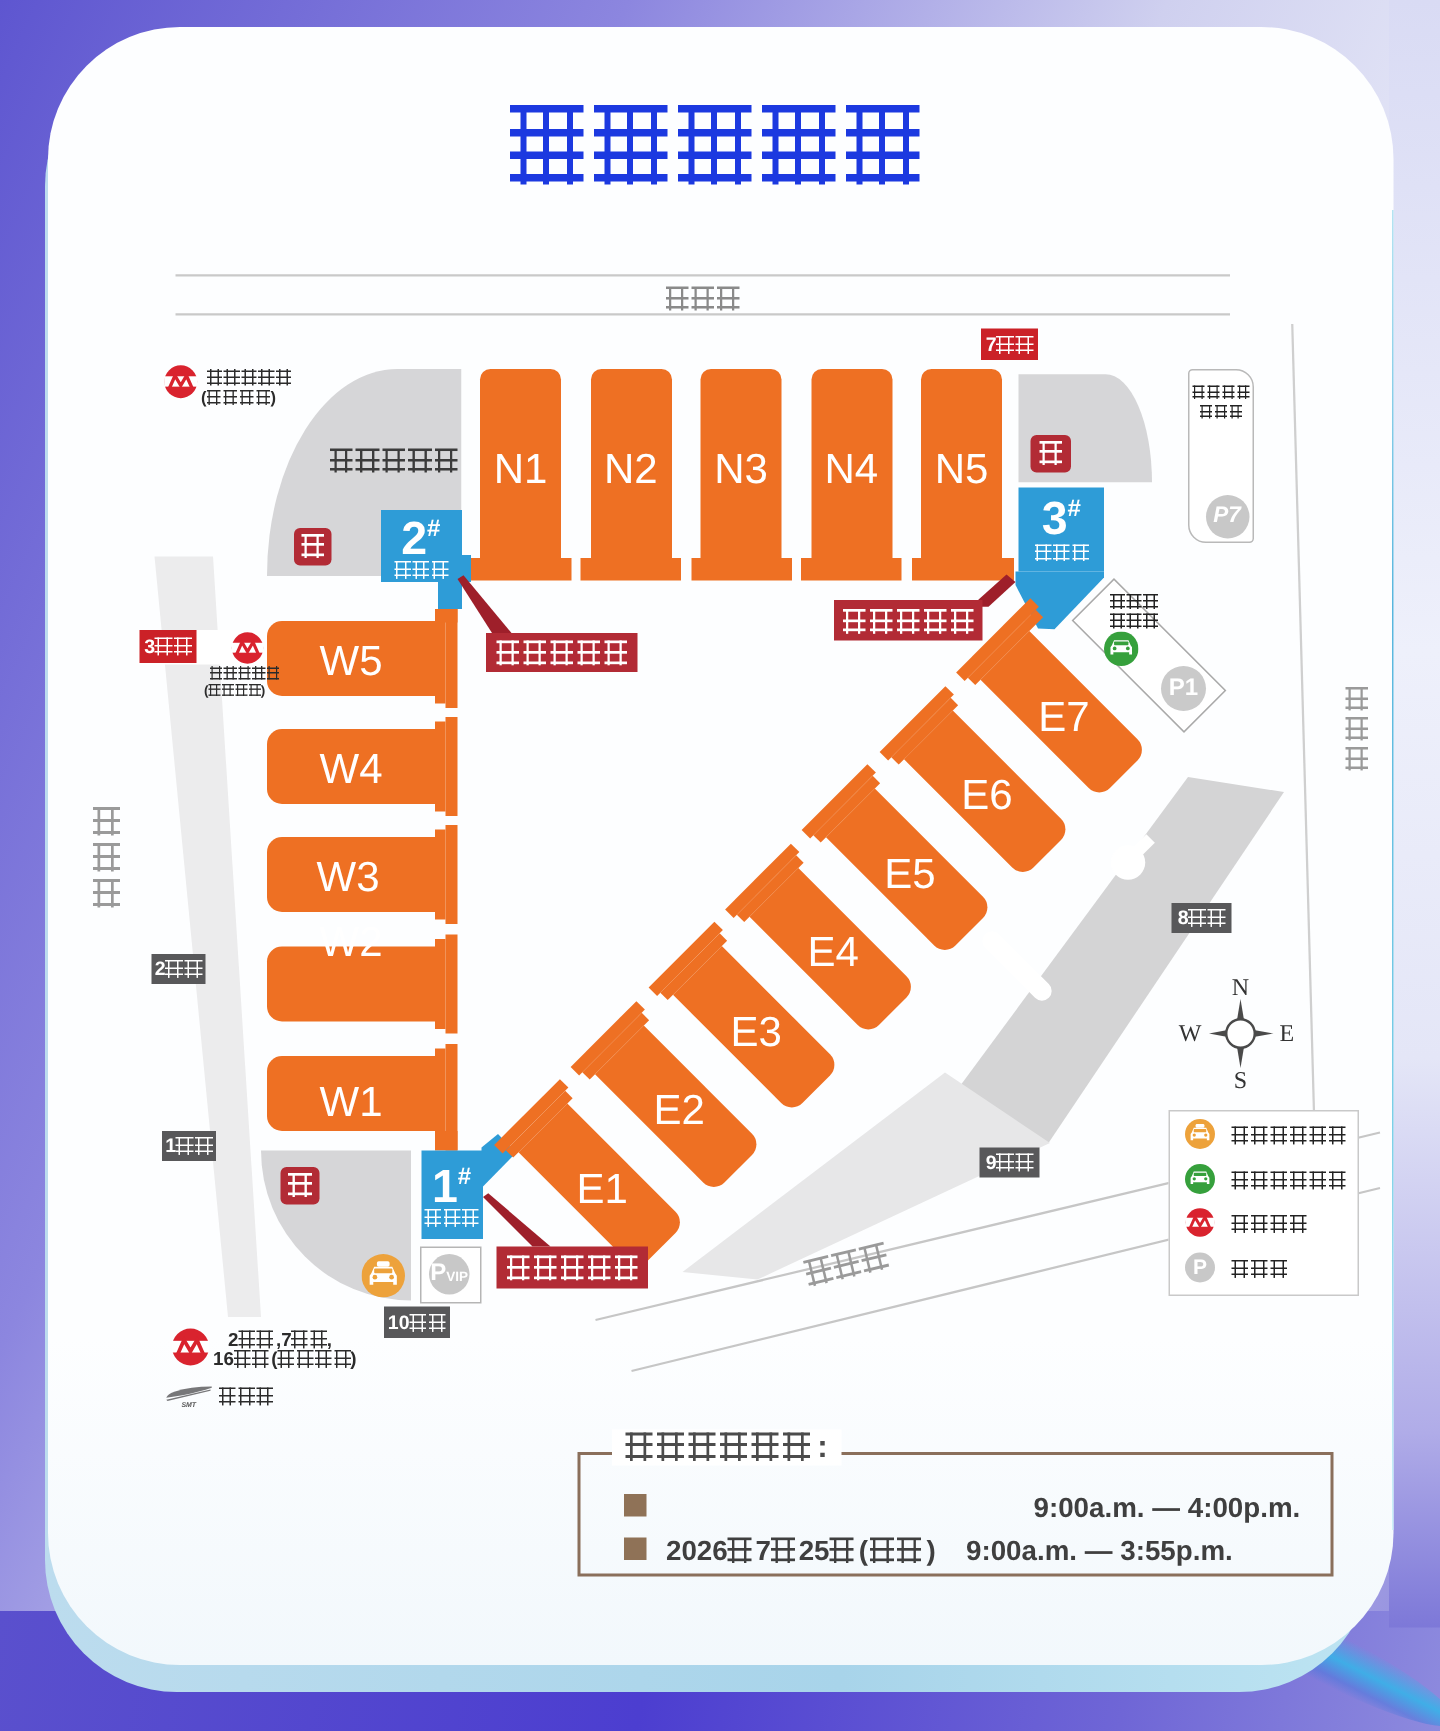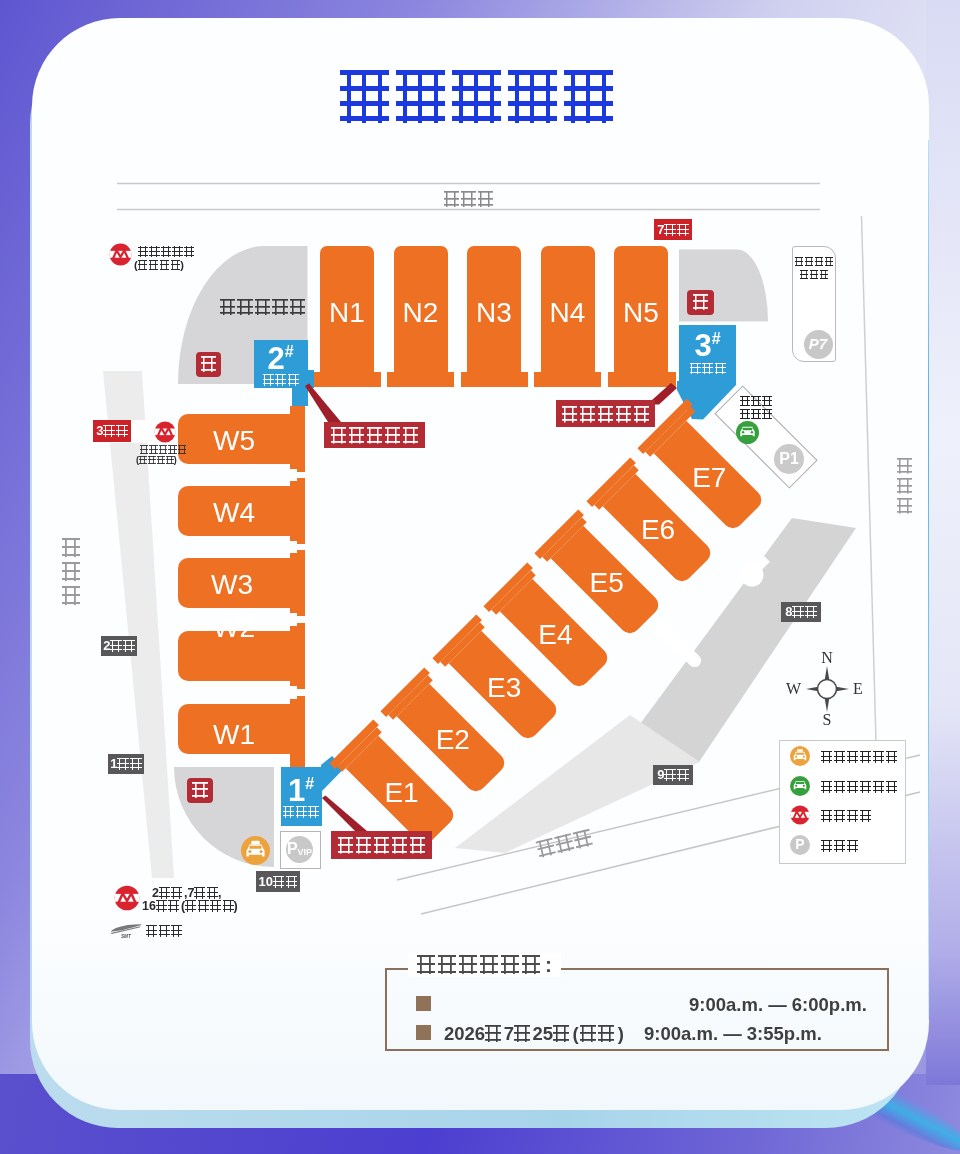--- a/index.html
+++ b/index.html
@@ -402,17 +402,17 @@
 <div style="left:821px;top:808px;font-size:13px;color:#222;font-weight:bold;white-space:nowrap;"><span class="z"></span><span class="z"></span><span class="z"></span><span class="z"></span></div>
 
 <div class="circ" style="left:790px;top:835.4px;width:20px;height:20px;background:#c8c8c8;font-size:14px;line-height:19px;">P</div>
 <div style="left:821px;top:838px;font-size:13px;color:#222;font-weight:bold;white-space:nowrap;"><span class="z"></span><span class="z"></span><span class="z"></span></div>
 
 <div style="left:385px;top:968px;width:504px;height:83px;border:2px solid #8a6f5b;"></div>
 
 <div style="left:408px;top:953px;background:#fff;padding:0 9px;font-size:21px;color:#4c4c4c;font-weight:bold;white-space:nowrap;"><span class="z"></span><span class="z"></span><span class="z"></span><span class="z"></span><span class="z"></span><span class="z"></span><span style="margin-left:2px;">:</span></div>
 
 <div style="left:416px;top:996px;width:15px;height:15px;background:#8f7257;"></div>
-<div style="left:689px;top:994px;font-size:18.5px;color:#3f3f3f;font-weight:bold;white-space:nowrap;">9:00a.m. — 6:00p.m.</div>
+<div style="left:689px;top:994px;font-size:18.5px;color:#3f3f3f;font-weight:bold;white-space:nowrap;">9:00a.m. — 4:00p.m.</div>
 
 <div style="left:416px;top:1025px;width:15px;height:15px;background:#8f7257;"></div>
 <div style="left:444px;top:1023px;font-size:18.5px;color:#3f3f3f;font-weight:bold;white-space:nowrap;">2026<span class="z"></span>7<span class="z"></span>25<span class="z"></span><span style="margin:0 1px;">(</span><span class="z"></span><span class="z"></span><span style="margin:0 1px;">)</span></div>
 <div style="left:644px;top:1023px;font-size:18.5px;color:#3f3f3f;font-weight:bold;white-space:nowrap;">9:00a.m. — 3:55p.m.</div>
 </div>
 </body></html>

